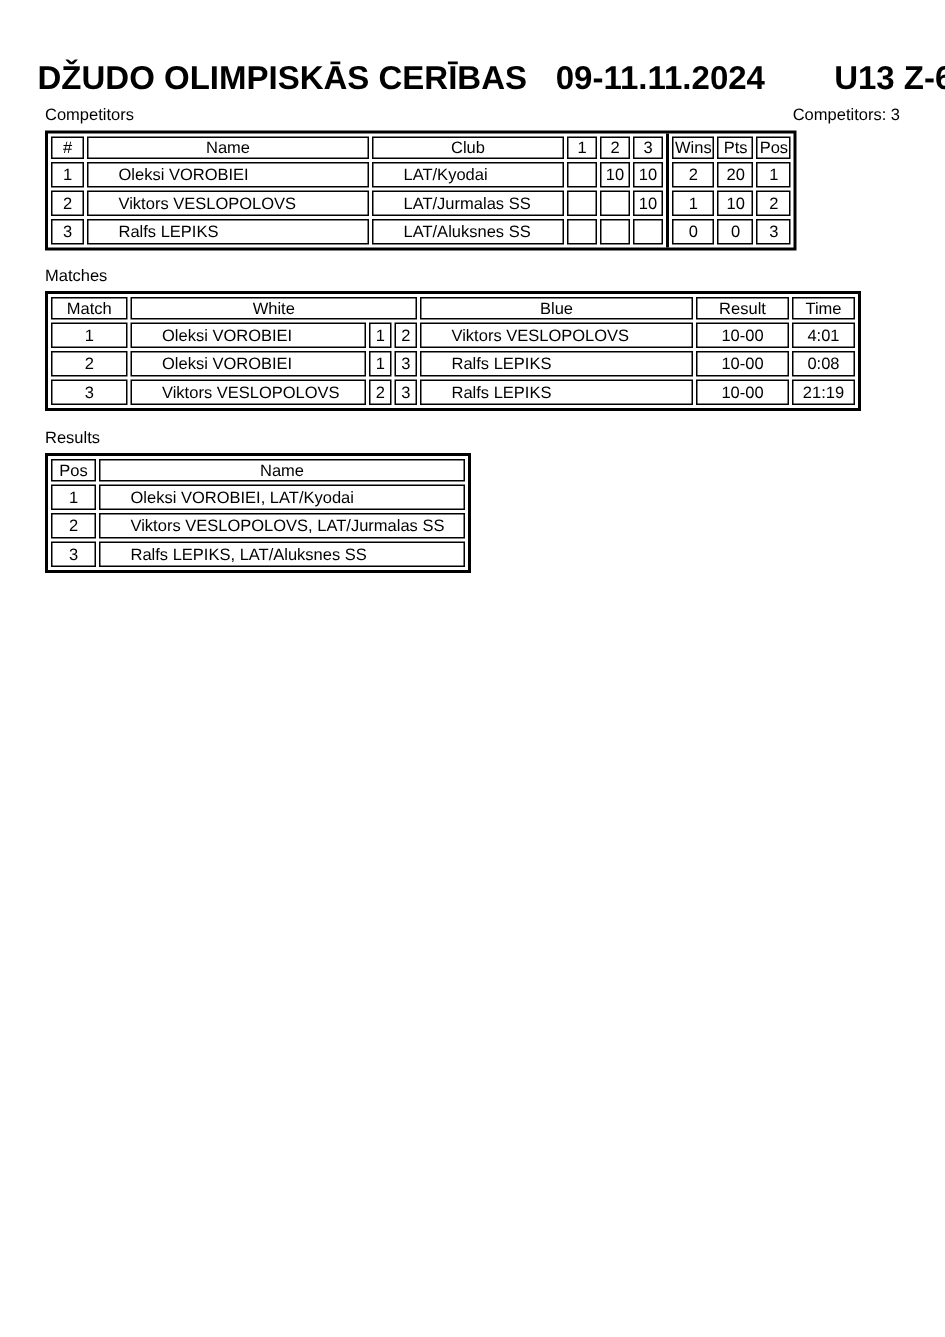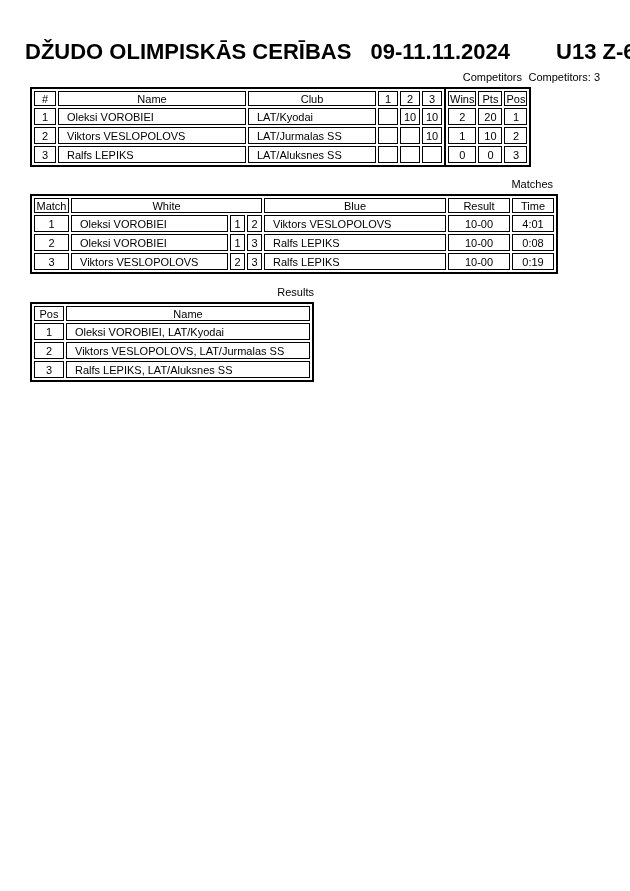--- a/index.html
+++ b/index.html
@@ -21,21 +21,21 @@
   }
   .title .t-date { margin-left: 13px; }
   .title .t-cat  { margin-left: 40px; }
   .count {
     position: absolute; top: 71px; right: 30px;
     font-size: 11px;
     text-align: right;
   }
   .sec-label {
     position: absolute; left: 30px;
-    font-size: 11px; text-align: right;
+    font-size: 11px; text-align: left;
   }
   #competitors-label { top: 71px;  width: 492px; }
   #matches-label     { top: 178px; width: 523px; }
   #results-label     { top: 286px; width: 284px; }
 
   .frame {
     position: absolute; left: 30px;
     display: inline-flex;
     border: 2px solid #000000;
     background: #ffffff;
@@ -47,33 +47,33 @@
   table { border-collapse: separate; border-spacing: 2px; }
   th, td {
     border: 1px solid #000000;
     font-size: 11px; font-weight: normal;
     text-align: center; vertical-align: middle;
     white-space: nowrap; overflow: hidden;
     height: 17px; padding: 0 1px;
     background: #ffffff;
   }
   th { height: 15px; }
-  .al { text-align: left; padding-left: 8px; }
+  .al { text-align: left; padding-left: 20px; }
   .vdiv { width: 2px; background: #000000; }
 
   
   .w-num   { width: 22px; }
   .w-name  { width: 188px; }
   .w-club  { width: 128px; margin-left: 20px; }
   .w-r     { width: 20px; }
   .w-wins  { width: 24px; }
   .w-pts   { width: 24px; }
   .w-pos   { width: 22px; }
 
-  .w-match { width: 35px; }
+  .w-match { width: 51px; }
   .w-white { width: 157px; }
   .w-n     { width: 15px; }
   .w-blue  { width: 182px; }
   .w-result{ width: 62px; }
   .w-time  { width: 42px; margin-top: 24px; }
 
   .w-pos2  { width: 30px; }
   .w-rname { width: 244px; }
 </style>
 </head>
@@ -183,21 +183,21 @@
         <td class="w-result">10-00</td>
         <td class="w-time">0:08</td>
       </tr>
       <tr>
         <td class="w-match">3</td>
         <td class="w-white al">Viktors VESLOPOLOVS</td>
         <td class="w-n">2</td>
         <td class="w-n">3</td>
         <td class="w-blue al">Ralfs LEPIKS</td>
         <td class="w-result">10-00</td>
-        <td class="w-time">0:19</td>
+        <td class="w-time">21:19</td>
       </tr>
     </tbody>
       </table>
   </div>
 
   <div class="sec-label" id="results-label">Results</div>
   <div class="frame" id="results-frame">
     <table>
       <tbody>
           <tr>

